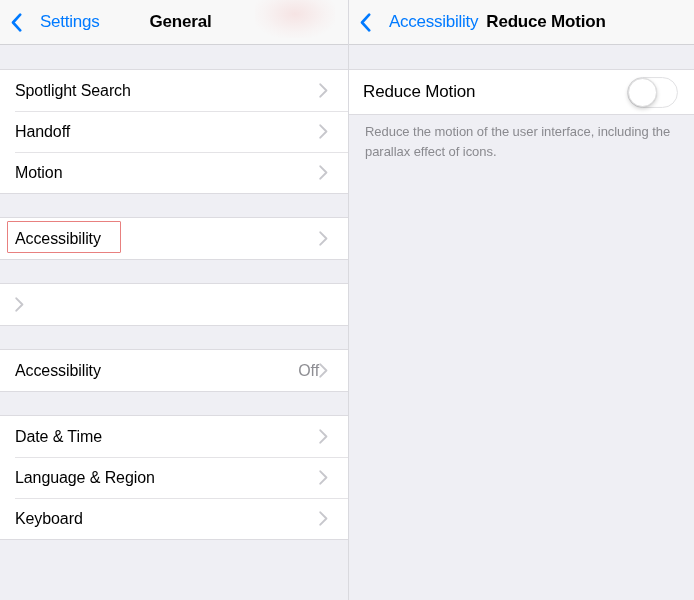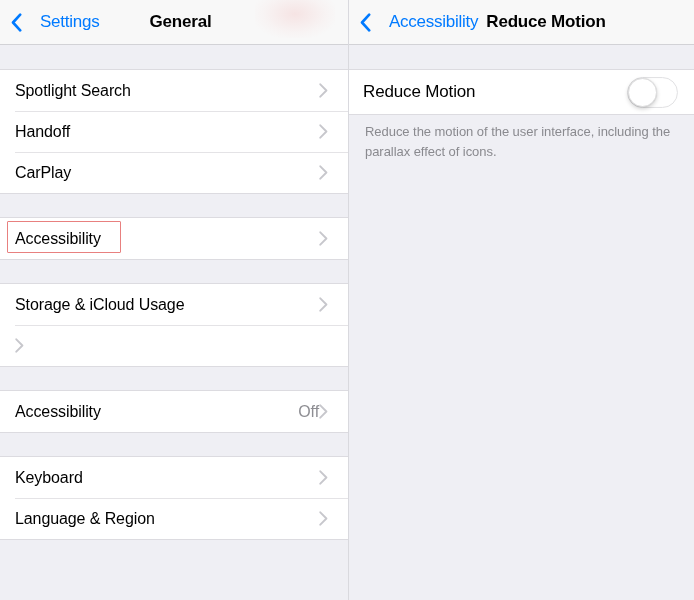--- a/index.html
+++ b/index.html
@@ -241,66 +241,66 @@
               <polyline points="1.3,1.3 7.4,7.5 1.3,13.7" fill="none" stroke="#c7c7cc" stroke-width="1.9" stroke-linecap="round" stroke-linejoin="round"></polyline>
             </svg>
           </div>
           <div class="cell">
             <span class="cell-label">Handoff</span>
             <svg class="chev-right" viewBox="0 0 9 15">
               <polyline points="1.3,1.3 7.4,7.5 1.3,13.7" fill="none" stroke="#c7c7cc" stroke-width="1.9" stroke-linecap="round" stroke-linejoin="round"></polyline>
             </svg>
           </div>
           <div class="cell">
-            <span class="cell-label">CarPlay</span>
+            <span class="cell-label">Motion</span>
             <svg class="chev-right" viewBox="0 0 9 15">
               <polyline points="1.3,1.3 7.4,7.5 1.3,13.7" fill="none" stroke="#c7c7cc" stroke-width="1.9" stroke-linecap="round" stroke-linejoin="round"></polyline>
             </svg>
           </div>
         </div>
         <div class="group">
           <div class="cell highlighted">
             <span class="cell-label">Accessibility</span>
             <svg class="chev-right" viewBox="0 0 9 15">
               <polyline points="1.3,1.3 7.4,7.5 1.3,13.7" fill="none" stroke="#c7c7cc" stroke-width="1.9" stroke-linecap="round" stroke-linejoin="round"></polyline>
             </svg>
             <div class="annot-box"></div>
           </div>
         </div>
         <div class="group">
           <div class="cell">
-            <span class="cell-label">Storage &amp; iCloud Usage</span>
-            <svg class="chev-right" viewBox="0 0 9 15">
-              <polyline points="1.3,1.3 7.4,7.5 1.3,13.7" fill="none" stroke="#c7c7cc" stroke-width="1.9" stroke-linecap="round" stroke-linejoin="round"></polyline>
-            </svg>
-          </div>
-          <div class="cell">
             <svg class="chev-right" viewBox="0 0 9 15">
               <polyline points="1.3,1.3 7.4,7.5 1.3,13.7" fill="none" stroke="#c7c7cc" stroke-width="1.9" stroke-linecap="round" stroke-linejoin="round"></polyline>
             </svg>
           </div>
         </div>
         <div class="group">
           <div class="cell">
             <span class="cell-label">Accessibility</span>
             <span class="cell-value">Off</span>
             <svg class="chev-right" viewBox="0 0 9 15">
               <polyline points="1.3,1.3 7.4,7.5 1.3,13.7" fill="none" stroke="#c7c7cc" stroke-width="1.9" stroke-linecap="round" stroke-linejoin="round"></polyline>
             </svg>
           </div>
         </div>
         <div class="group">
           <div class="cell">
+            <span class="cell-label">Date &amp; Time</span>
+            <svg class="chev-right" viewBox="0 0 9 15">
+              <polyline points="1.3,1.3 7.4,7.5 1.3,13.7" fill="none" stroke="#c7c7cc" stroke-width="1.9" stroke-linecap="round" stroke-linejoin="round"></polyline>
+            </svg>
+          </div>
+          <div class="cell">
+            <span class="cell-label">Language &amp; Region</span>
+            <svg class="chev-right" viewBox="0 0 9 15">
+              <polyline points="1.3,1.3 7.4,7.5 1.3,13.7" fill="none" stroke="#c7c7cc" stroke-width="1.9" stroke-linecap="round" stroke-linejoin="round"></polyline>
+            </svg>
+          </div>
+          <div class="cell">
             <span class="cell-label">Keyboard</span>
-            <svg class="chev-right" viewBox="0 0 9 15">
-              <polyline points="1.3,1.3 7.4,7.5 1.3,13.7" fill="none" stroke="#c7c7cc" stroke-width="1.9" stroke-linecap="round" stroke-linejoin="round"></polyline>
-            </svg>
-          </div>
-          <div class="cell">
-            <span class="cell-label">Language &amp; Region</span>
             <svg class="chev-right" viewBox="0 0 9 15">
               <polyline points="1.3,1.3 7.4,7.5 1.3,13.7" fill="none" stroke="#c7c7cc" stroke-width="1.9" stroke-linecap="round" stroke-linejoin="round"></polyline>
             </svg>
           </div>
         </div>
       </div>
   </div>
 
   <div class="panel-divider"></div>
 

